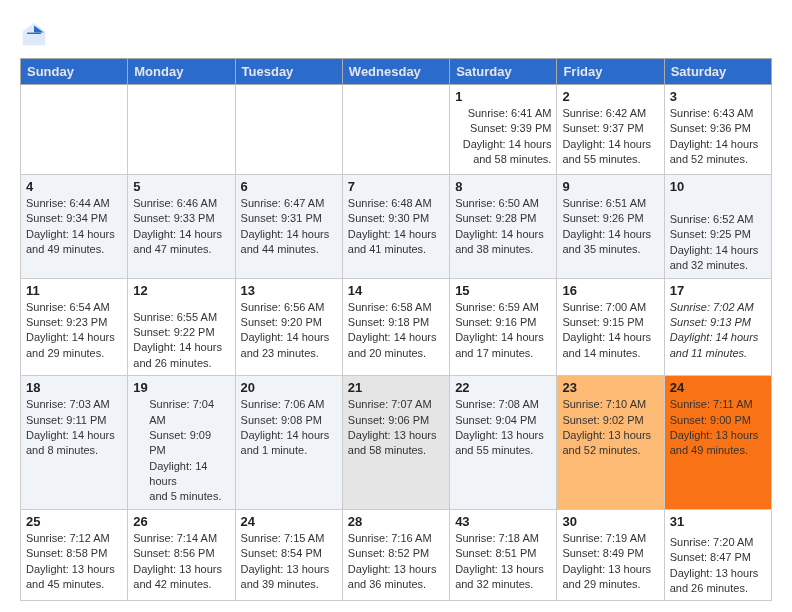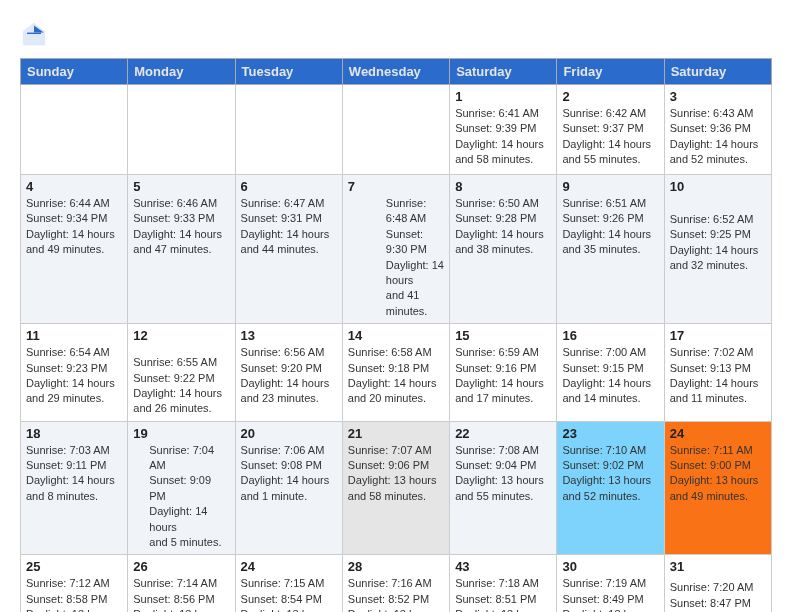--- a/index.html
+++ b/index.html
@@ -125,21 +125,21 @@
       </tr>
   </thead>
   <tbody id="calendar-body">
   <tr>
         <td class="empty-cell"></td>
         <td class="empty-cell"></td>
         <td class="empty-cell"></td>
         <td class="empty-cell"></td>
         <td>
           <span class="day-num">1</span>
-          <div class="day-info" style="white-space: pre-line;">Sunrise: 6:41 AM
+          <div class="day-info" style="white-space: pre-line; text-align: right;">Sunrise: 6:41 AM
 Sunset: 9:39 PM
 Daylight: 14 hours
 and 58 minutes.</div>
         </td>
         <td>
           <span class="day-num">2</span>
           <div class="day-info" style="white-space: pre-line;">Sunrise: 6:42 AM
 Sunset: 9:37 PM
 Daylight: 14 hours
 and 55 minutes.</div>
@@ -169,21 +169,21 @@
         </td>
         <td style="background: rgb(240, 243, 248);">
           <span class="day-num">6</span>
           <div class="day-info" style="white-space: pre-line;">Sunrise: 6:47 AM
 Sunset: 9:31 PM
 Daylight: 14 hours
 and 44 minutes.</div>
         </td>
         <td style="background: rgb(240, 243, 248);">
           <span class="day-num">7</span>
-          <div class="day-info" style="white-space: pre-line; margin-left: 38px;">Sunrise: 6:48 AM
+          <div class="day-info" style="white-space: pre-line;">Sunrise: 6:48 AM
 Sunset: 9:30 PM
 Daylight: 14 hours
 and 41 minutes.</div>
         </td>
         <td style="background: rgb(240, 243, 248);">
           <span class="day-num">8</span>
           <div class="day-info" style="white-space: pre-line;">Sunrise: 6:50 AM
 Sunset: 9:28 PM
 Daylight: 14 hours
 and 38 minutes.</div>
@@ -241,21 +241,21 @@
         </td>
         <td>
           <span class="day-num">16</span>
           <div class="day-info" style="white-space: pre-line;">Sunrise: 7:00 AM
 Sunset: 9:15 PM
 Daylight: 14 hours
 and 14 minutes.</div>
         </td>
         <td>
           <span class="day-num">17</span>
-          <div class="day-info" style="white-space: pre-line;">Sunrise: 7:02 AM
+          <div class="day-info" style="white-space: pre-line; font-style: italic;">Sunrise: 7:02 AM
 Sunset: 9:13 PM
 Daylight: 14 hours
 and 11 minutes.</div>
         </td>
       </tr>
       <tr>
         <td style="background: rgb(240, 243, 248);">
           <span class="day-num">18</span>
           <div class="day-info" style="white-space: pre-line;">Sunrise: 7:03 AM
 Sunset: 9:11 PM
@@ -283,21 +283,21 @@
 Daylight: 13 hours
 and 58 minutes.</div>
         </td>
         <td style="background: rgb(240, 243, 248);">
           <span class="day-num">22</span>
           <div class="day-info" style="white-space: pre-line;">Sunrise: 7:08 AM
 Sunset: 9:04 PM
 Daylight: 13 hours
 and 55 minutes.</div>
         </td>
-        <td style="background: #7dd3fc;">
+        <td style="background: #fdba74;">
           <span class="day-num">23</span>
           <div class="day-info" style="white-space: pre-line;">Sunrise: 7:10 AM
 Sunset: 9:02 PM
 Daylight: 13 hours
 and 52 minutes.</div>
         </td>
         <td style="background: #f97316;">
           <span class="day-num">24</span>
           <div class="day-info" style="white-space: pre-line;">Sunrise: 7:11 AM
 Sunset: 9:00 PM

